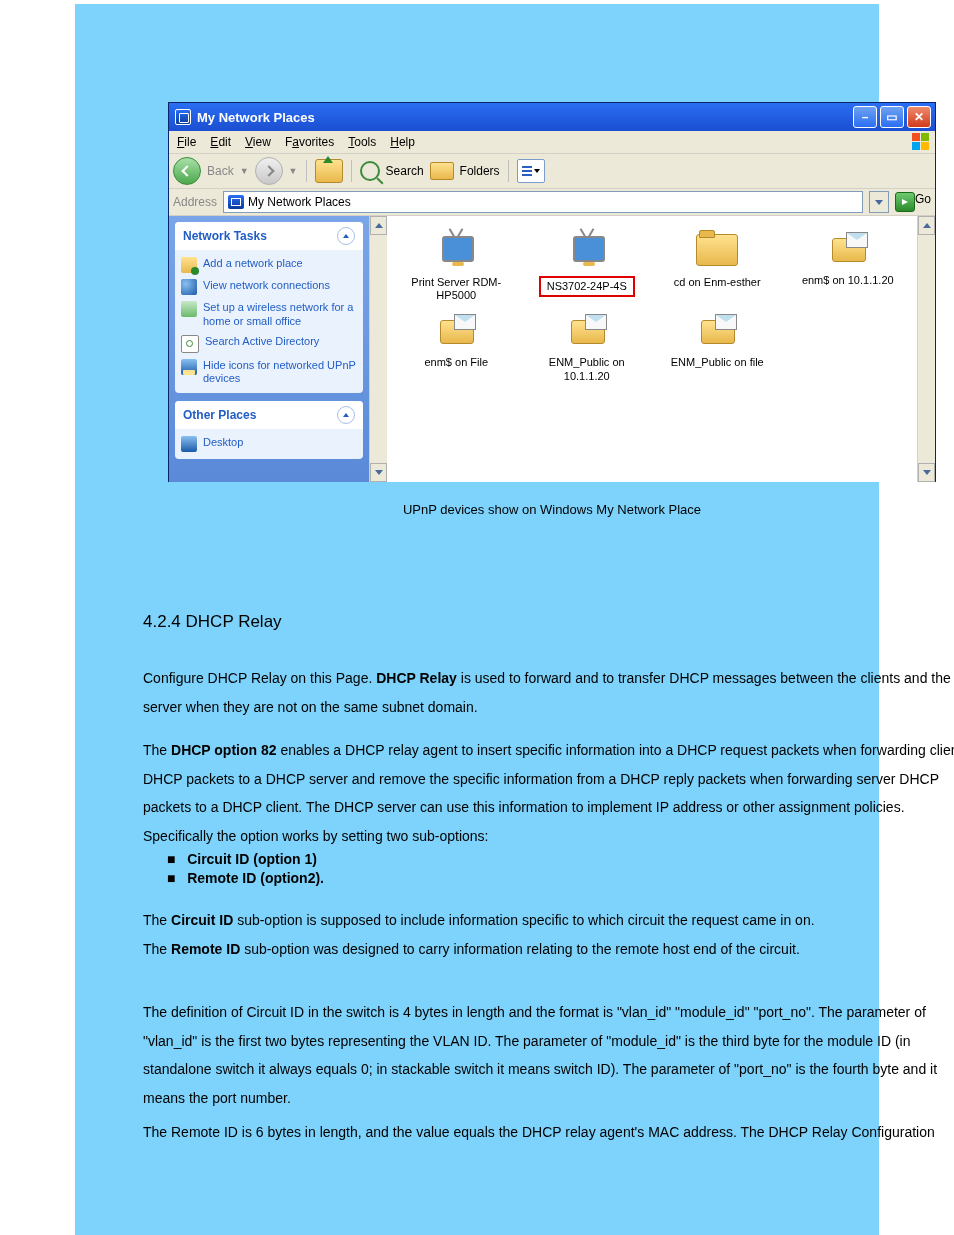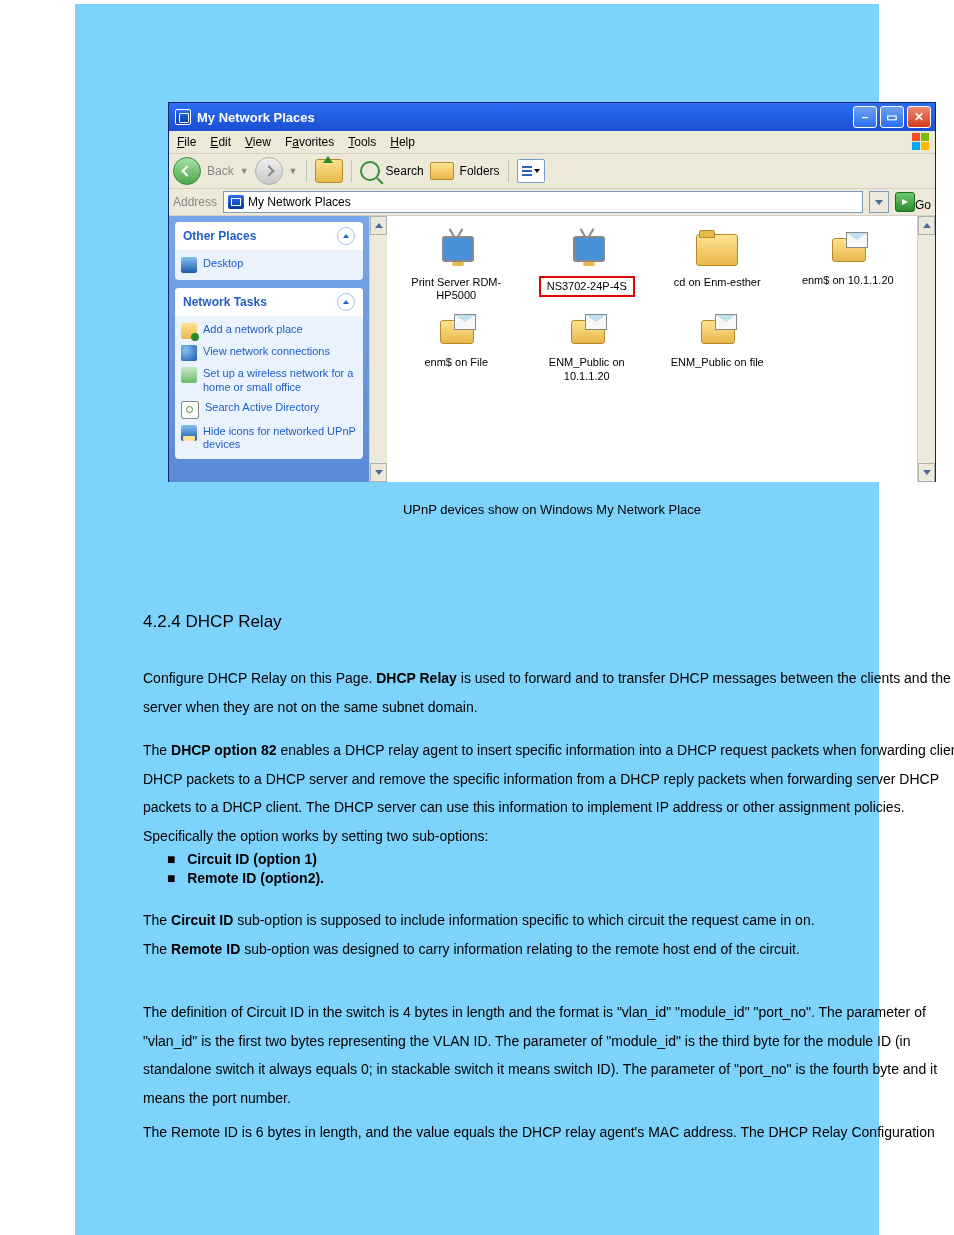--- a/index.html
+++ b/index.html
@@ -31,21 +31,21 @@
 .folders-ico{width:22px;height:16px;background:linear-gradient(#ffe28f,#e8b84c);border:1px solid #b58a2a;border-radius:2px}
 .views-btn{width:26px;height:22px;border:1px solid #7a9ecb;border-radius:2px;background:#fff;display:flex;align-items:center;justify-content:center;gap:2px;color:#2a5fc0}
 .views-btn:before{content:"";width:10px;height:10px;background:repeating-linear-gradient(#2a5fc0 0 2px,transparent 2px 4px)}
 .views-btn:after{content:"";border-left:3px solid transparent;border-right:3px solid transparent;border-top:4px solid #000}
 .addrbar{background:#ece9d8;height:26px;display:flex;align-items:center;padding:0 4px;gap:6px;font-size:12px;color:#888;border-bottom:1px solid #d4d0c8}
 .addrbox{flex:1;background:#fff;border:1px solid #7f9db9;height:20px;display:flex;align-items:center;padding:0 4px;gap:4px;color:#000}
 .addr-ico{width:16px;height:14px;background:linear-gradient(#2a6ef4,#093a9c);border-radius:2px;position:relative}
 .addr-ico:before{content:"";position:absolute;left:3px;top:3px;width:8px;height:6px;border:1px solid #fff}
 .addr-dd{width:18px;height:20px;border:1px solid #7f9db9;background:#ece9d8;display:flex;align-items:center;justify-content:center}
 .addr-dd:before{content:"";border-left:4px solid transparent;border-right:4px solid transparent;border-top:5px solid #4a6a9c}
-.go-btn{display:flex;align-items:flex-end;color:#000}
+.go-btn{display:flex;align-items:flex-start;color:#000}
 .go-btn .gico{width:18px;height:18px;background:linear-gradient(#6fca6f,#2a8a2a);border:1px solid #1a6a1a;border-radius:3px;display:flex;align-items:center;justify-content:center}
 .go-btn .gico:before{content:"";border-top:3px solid transparent;border-bottom:3px solid transparent;border-left:6px solid #fff}
 .body{display:flex;height:266px}
 .sidepane{width:188px;background:linear-gradient(#7aa5e8,#5a8ad8);padding:6px;overflow:hidden;position:relative}
 .sidecard{background:#eaf2fd;border-radius:4px;margin-bottom:8px;font-size:11px}
 .sidecard .hdr{background:#fff;border-radius:4px 4px 0 0;padding:5px 8px;color:#215dc6;font-weight:bold;display:flex;align-items:center;justify-content:space-between;font-size:12px}
 .sidecard .hdr .chev{width:16px;height:16px;border:1px solid #a8c0e8;border-radius:50%;background:#fff;display:flex;align-items:center;justify-content:center}
 .sidecard .hdr .chev:before{content:"";border-left:3px solid transparent;border-right:3px solid transparent;border-bottom:4px solid #215dc6}
 .sidecard ul{list-style:none;margin:0;padding:4px 6px}
 .sidecard li{display:flex;align-items:flex-start;gap:6px;padding:3px 0;color:#215dc6;line-height:1.25}
@@ -149,58 +149,58 @@
     <div class="addr-dd"></div>
     <div class="go-btn">
       <div class="gico"></div>
       <span>Go</span>
     </div>
   </div>
   <div class="body">
     <div class="sidepane">
       <div class="sidecard">
         <div class="hdr">
+          <span>Network Tasks</span>
+          <div class="chev"></div>
+        </div>
+        <ul>
+          <li>
+                <span class="li-ico ico-addplace"></span>
+                <span>Add a network place</span>
+              </li>
+          <li>
+                <span class="li-ico ico-viewnet"></span>
+                <span>View network connections</span>
+              </li>
+          <li>
+                <span class="li-ico ico-wireless"></span>
+                <span>Set up a wireless network for a home or small office</span>
+              </li>
+          <li>
+                <span class="li-ico ico-searchad"></span>
+                <span>Search Active Directory</span>
+              </li>
+          <li>
+                <span class="li-ico ico-upnp"></span>
+                <span>Hide icons for networked UPnP devices</span>
+              </li>
+        </ul>
+      </div>
+      <div class="sidecard">
+        <div class="hdr">
           <span>Other Places</span>
           <div class="chev"></div>
         </div>
         <ul>
           <li>
                 <span class="li-ico ico-desk"></span>
                 <span>Desktop</span>
               </li>
         </ul>
       </div>
-      <div class="sidecard">
-        <div class="hdr">
-          <span>Network Tasks</span>
-          <div class="chev"></div>
-        </div>
-        <ul>
-          <li>
-                <span class="li-ico ico-addplace"></span>
-                <span>Add a network place</span>
-              </li>
-          <li>
-                <span class="li-ico ico-viewnet"></span>
-                <span>View network connections</span>
-              </li>
-          <li>
-                <span class="li-ico ico-wireless"></span>
-                <span>Set up a wireless network for a home or small office</span>
-              </li>
-          <li>
-                <span class="li-ico ico-searchad"></span>
-                <span>Search Active Directory</span>
-              </li>
-          <li>
-                <span class="li-ico ico-upnp"></span>
-                <span>Hide icons for networked UPnP devices</span>
-              </li>
-        </ul>
-      </div>
     </div>
     <div class="scroll-v">
       <div class="arr up"></div>
       <div class="track"></div>
       <div class="arr dn"></div>
     </div>
     <div class="content">
       <div class="grid" id="grid">
             <div class="item">
               <div class="ico-ps">

